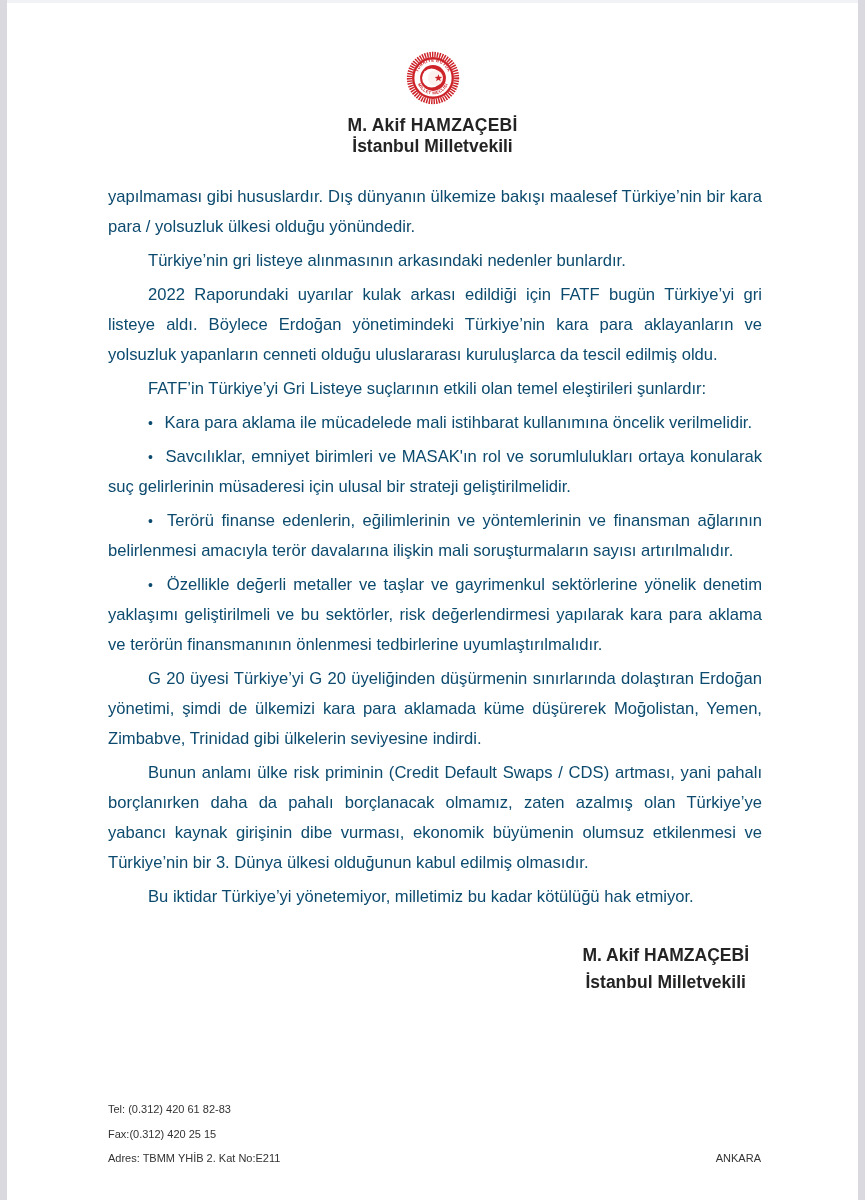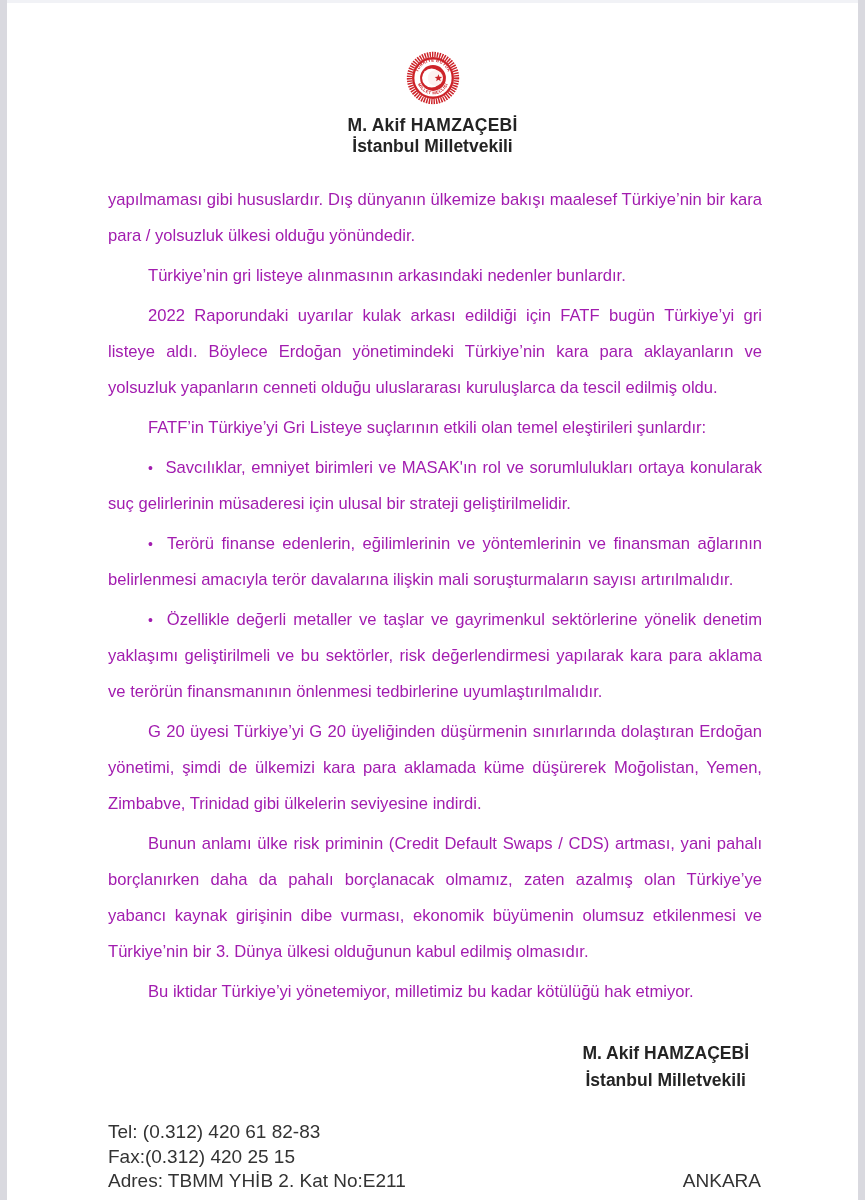--- a/index.html
+++ b/index.html
@@ -59,24 +59,24 @@
     font-weight: bold;
     color: #242424;
   }
 
   .letter-body {
     margin: 25px 103px 0 108px;
   }
   .para {
     margin: 0 0 4px 0;
     font-size: 16.6px;
-    line-height: 36px;
+    line-height: 30px;
     text-align: justify;
     text-indent: 40px;
-    color: #a21caf;
+    color: #0c4a6e;
   }
   .para.no-indent { text-indent: 0; }
   .bullet-char {
     margin-right: 7px;
     font-size: 14px;
   }
 
   .signature {
     width: max-content;
     margin: 30px 116px 0 auto;
@@ -85,24 +85,23 @@
     font-size: 17.5px;
     line-height: 27px;
     color: #242424;
   }
 
   .footer {
     position: absolute;
     left: 108px;
     right: 104px;
     top: 1097px;
-    font-size: 19px;
+    font-size: 11px;
     line-height: 24.5px;
     color: #333333;
-    margin-top: 23px;
   }
   .footer-row3 {
     display: flex;
     justify-content: space-between;
     align-items: flex-start;
   }
 </style>
 </head>
 <body>
 
@@ -138,20 +137,21 @@
     </svg>
     <div class="lh-name">M. Akif HAMZAÇEBİ</div>
     <div class="lh-title">İstanbul Milletvekili</div>
   </div>
 
   <div class="letter-body">
       <p class="para no-indent">yapılmaması gibi hususlardır. Dış dünyanın ülkemize bakışı maalesef Türkiye’nin bir kara para / yolsuzluk ülkesi olduğu yönündedir.</p>
       <p class="para">Türkiye’nin gri listeye alınmasının arkasındaki nedenler bunlardır.</p>
       <p class="para">2022 Raporundaki uyarılar kulak arkası edildiği için FATF bugün Türkiye’yi gri listeye aldı.  Böylece Erdoğan yönetimindeki Türkiye’nin kara para aklayanların ve yolsuzluk yapanların cenneti olduğu uluslararası kuruluşlarca da tescil edilmiş oldu.</p>
       <p class="para">FATF’in Türkiye’yi Gri Listeye suçlarının etkili olan temel eleştirileri şunlardır:</p>
+      <p class="para"><span class="bullet-char">•</span> <span>Kara para aklama ile mücadelede mali istihbarat kullanımına öncelik verilmelidir.</span></p>
       <p class="para"><span class="bullet-char">•</span> <span>Savcılıklar, emniyet birimleri ve MASAK'ın rol ve sorumlulukları ortaya konularak suç gelirlerinin müsaderesi için ulusal bir strateji geliştirilmelidir.</span></p>
       <p class="para"><span class="bullet-char">•</span> <span>Terörü finanse edenlerin, eğilimlerinin ve yöntemlerinin ve finansman ağlarının belirlenmesi amacıyla terör davalarına ilişkin mali soruşturmaların sayısı artırılmalıdır.</span></p>
       <p class="para"><span class="bullet-char">•</span> <span>Özellikle değerli metaller ve taşlar ve gayrimenkul sektörlerine yönelik denetim yaklaşımı geliştirilmeli ve bu sektörler, risk değerlendirmesi yapılarak kara para aklama ve terörün finansmanının önlenmesi tedbirlerine uyumlaştırılmalıdır.</span></p>
       <p class="para">G 20 üyesi Türkiye’yi G 20 üyeliğinden düşürmenin sınırlarında dolaştıran Erdoğan yönetimi, şimdi de ülkemizi kara para aklamada küme düşürerek Moğolistan, Yemen, Zimbabve, Trinidad gibi ülkelerin seviyesine indirdi.</p>
       <p class="para">Bunun anlamı ülke risk priminin (Credit Default Swaps / CDS) artması, yani pahalı borçlanırken daha da pahalı borçlanacak olmamız, zaten azalmış olan Türkiye’ye yabancı kaynak girişinin dibe vurması, ekonomik büyümenin olumsuz etkilenmesi ve Türkiye’nin bir 3. Dünya ülkesi olduğunun kabul edilmiş olmasıdır.</p>
       <p class="para">Bu iktidar Türkiye’yi yönetemiyor, milletimiz bu kadar kötülüğü hak etmiyor.</p>
     </div>
 
   <div class="signature">
     <div>M. Akif HAMZAÇEBİ</div>

